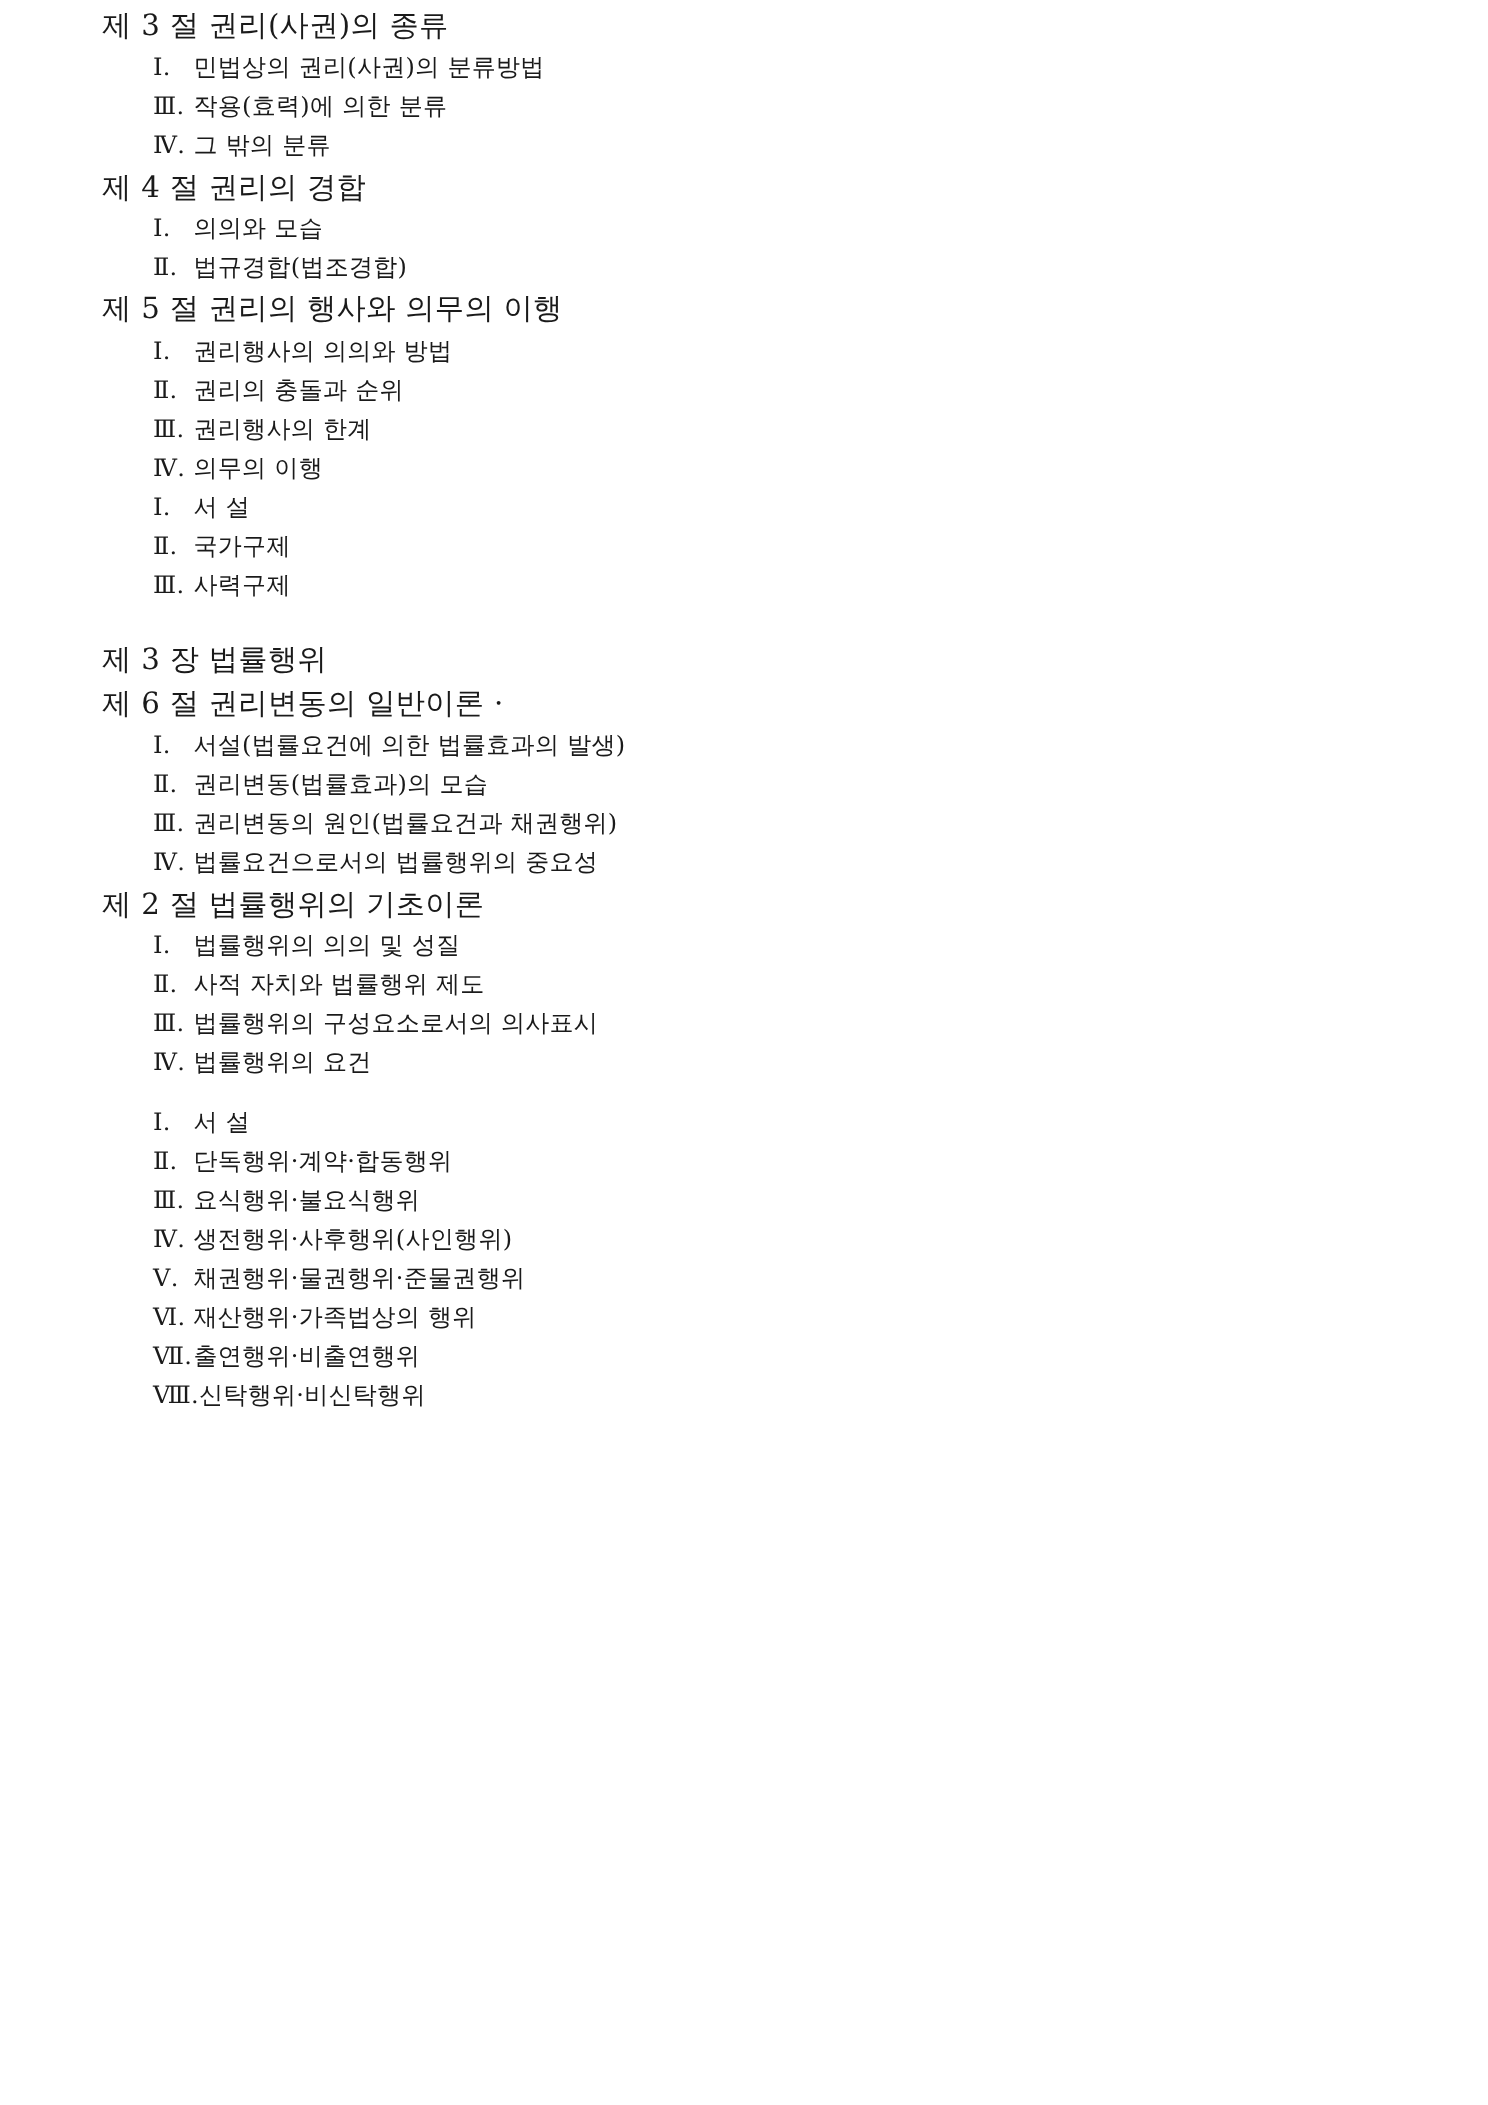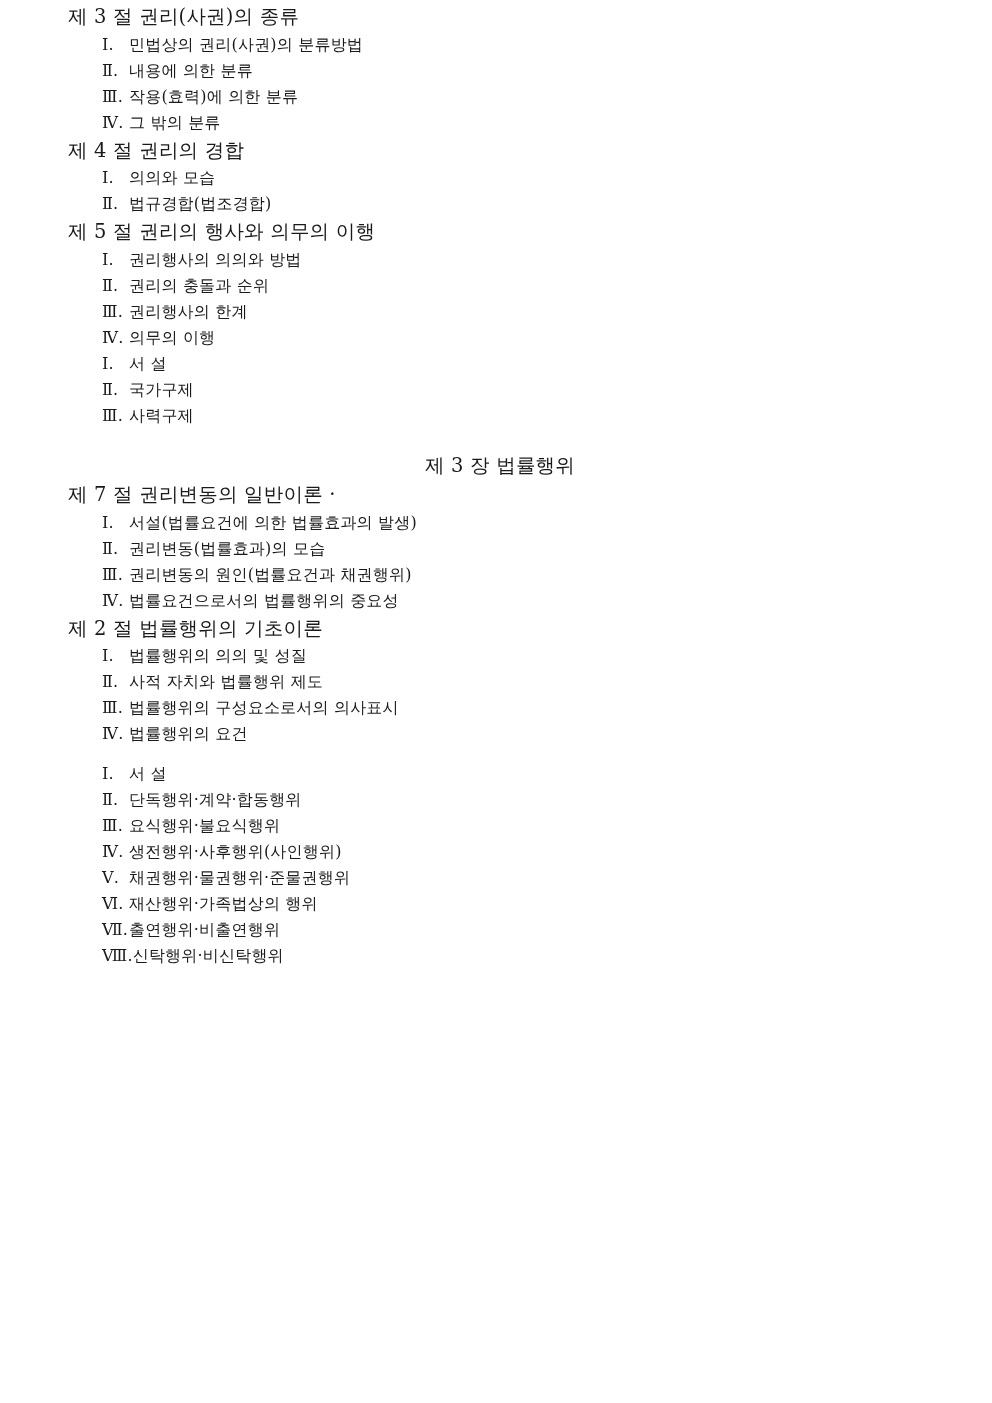--- a/index.html
+++ b/index.html
@@ -53,32 +53,30 @@
   .gap-sm {
     height: 14px;
   }
   .gap-md {
     height: 22px;
   }
   .chapter {
     font-size: 19.5px;
     padding-top: 5px;
     padding-bottom: 5px;
-    text-align: center;
   }
 </style>
 </head>
 <body>
 
 <div class="page">
   <div class="toc">
 
     <div class="entry lv-section">제 3 절 권리(사권)의 종류</div>
     <div class="entry lv-item"><span class="roman">Ⅰ.</span><span>민법상의 권리(사권)의 분류방법</span></div>
-    <div class="entry lv-item"><span class="roman">Ⅱ.</span><span>내용에 의한 분류</span></div>
     <div class="entry lv-item"><span class="roman">Ⅲ.</span><span>작용(효력)에 의한 분류</span></div>
     <div class="entry lv-item"><span class="roman">Ⅳ.</span><span>그 밖의 분류</span></div>
 
     <div class="entry lv-section">제 4 절 권리의 경합</div>
     <div class="entry lv-item"><span class="roman">Ⅰ.</span><span>의의와 모습</span></div>
     <div class="entry lv-item"><span class="roman">Ⅱ.</span><span>법규경합(법조경합)</span></div>
 
     <div class="entry lv-section">제 5 절 권리의 행사와 의무의 이행</div>
     <div class="entry lv-item"><span class="roman">Ⅰ.</span><span>권리행사의 의의와 방법</span></div>
     <div class="entry lv-item"><span class="roman">Ⅱ.</span><span>권리의 충돌과 순위</span></div>
@@ -86,21 +84,21 @@
     <div class="entry lv-item"><span class="roman">Ⅳ.</span><span>의무의 이행</span></div>
 
     <div class="entry lv-item"><span class="roman">Ⅰ.</span><span>서 설</span></div>
     <div class="entry lv-item"><span class="roman">Ⅱ.</span><span>국가구제</span></div>
     <div class="entry lv-item"><span class="roman">Ⅲ.</span><span>사력구제</span></div>
 
     <div class="gap-md"></div>
 
     <div class="entry chapter">제 3 장 법률행위</div>
 
-    <div class="entry lv-section">제 7 절 권리변동의 일반이론 ·</div>
+    <div class="entry lv-section">제 6 절 권리변동의 일반이론 ·</div>
     <div class="entry lv-item"><span class="roman">Ⅰ.</span><span>서설(법률요건에 의한 법률효과의 발생)</span></div>
     <div class="entry lv-item"><span class="roman">Ⅱ.</span><span>권리변동(법률효과)의 모습</span></div>
     <div class="entry lv-item"><span class="roman">Ⅲ.</span><span>권리변동의 원인(법률요건과 채권행위)</span></div>
     <div class="entry lv-item"><span class="roman">Ⅳ.</span><span>법률요건으로서의 법률행위의 중요성</span></div>
 
     <div class="entry lv-section">제 2 절 법률행위의 기초이론</div>
     <div class="entry lv-item"><span class="roman">Ⅰ.</span><span>법률행위의 의의 및 성질</span></div>
     <div class="entry lv-item"><span class="roman">Ⅱ.</span><span>사적 자치와 법률행위 제도</span></div>
     <div class="entry lv-item"><span class="roman">Ⅲ.</span><span>법률행위의 구성요소로서의 의사표시</span></div>
     <div class="entry lv-item"><span class="roman">Ⅳ.</span><span>법률행위의 요건</span></div>

